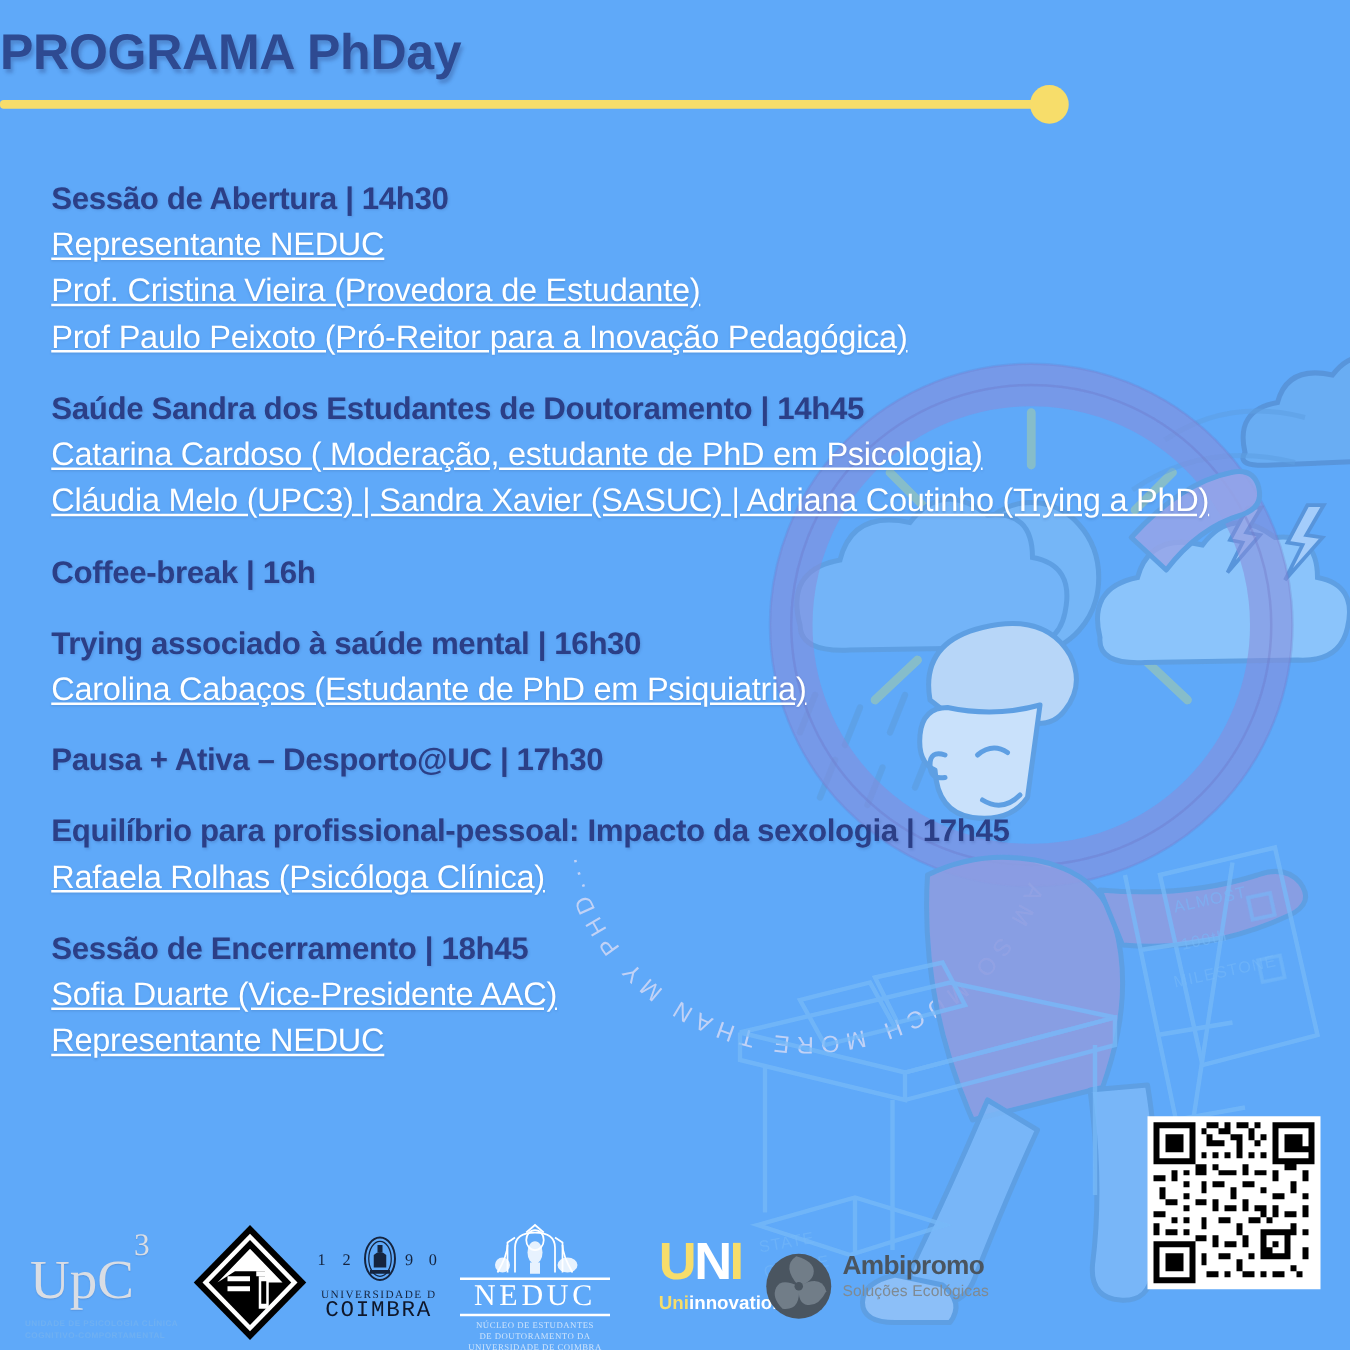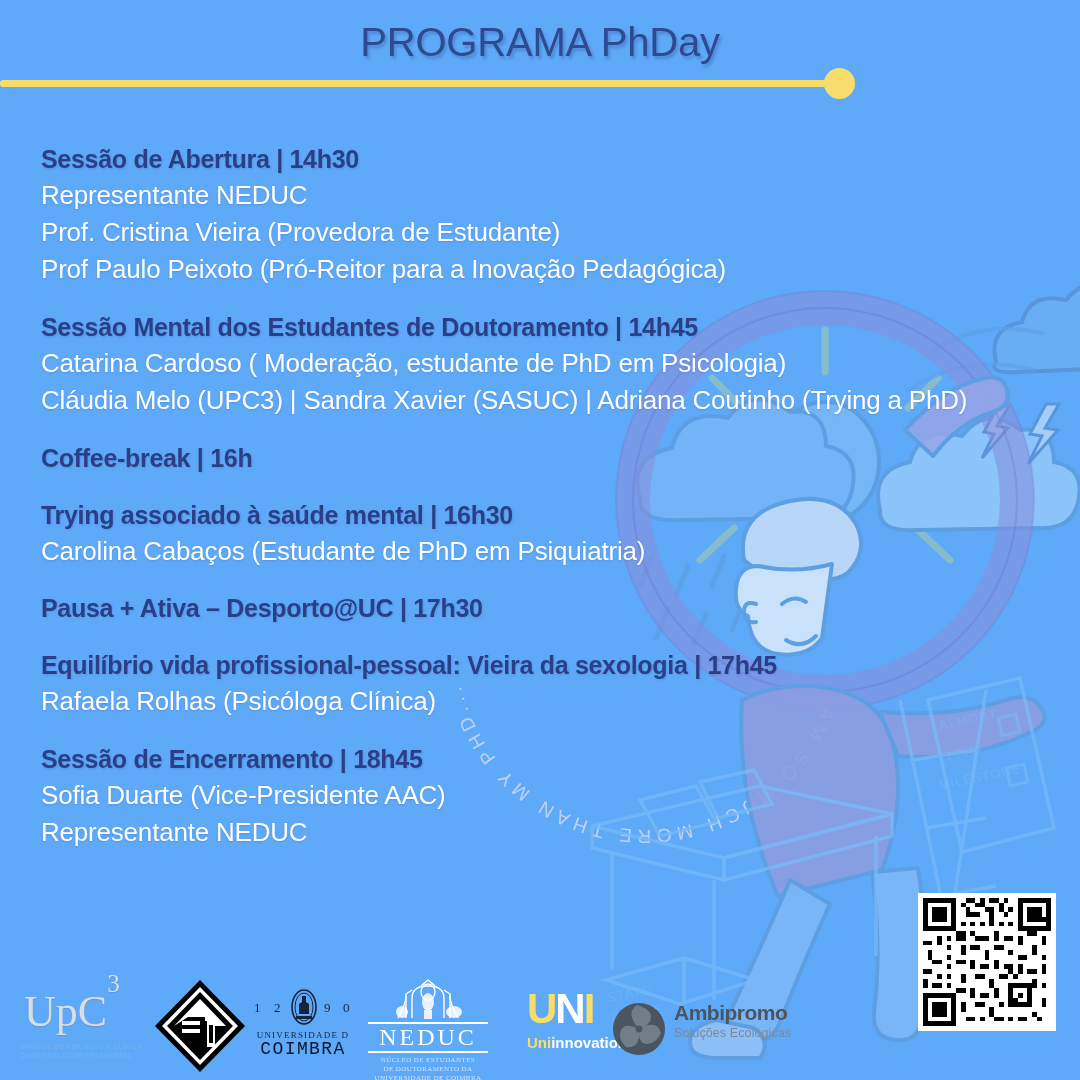--- a/index.html
+++ b/index.html
@@ -12,22 +12,22 @@
   }
   #poster{position:absolute;inset:0;width:1080px;height:1080px;overflow:hidden;}
 
   
   .bg-art{position:absolute;inset:0;pointer-events:none;}
   .bg-art svg{position:absolute;top:0;left:0;width:1080px;height:1080px;}
 
   
   .poster-title{
     position:absolute;top:20px;left:0;width:1080px;
-    text-align:center;
-    font-size:40px;font-weight:normal;letter-spacing:-0.2px;
+    text-align:left;
+    font-size:40px;font-weight:bold;letter-spacing:-0.2px;
     color:#2e4a91;
     text-shadow:2px 3px 3px rgba(40,60,120,.30);
   }
   .rule-wrap{position:absolute;top:74px;left:0;width:1080px;height:28px;}
   .rule-line{
     position:absolute;left:0;top:6px;width:840px;height:7px;
     background:#f7dd6a;border-radius:3px;
   }
   .rule-dot{
     position:absolute;left:824px;top:-6px;width:31px;height:31px;
@@ -42,37 +42,38 @@
     font-size:25px;font-weight:bold;color:#2b3f87;
     letter-spacing:-0.3px;line-height:1.40;
     text-shadow:1px 1px 2px rgba(40,60,120,.18);
     white-space:nowrap;
   }
   .sess-line{
     font-size:26px;font-weight:normal;color:#ffffff;
     letter-spacing:-0.2px;line-height:1.42;
     text-shadow:0 1px 2px rgba(40,70,130,.20);
     white-space:nowrap;
+    text-decoration:underline;
   }
 
   
   .qr-box{
     position:absolute;left:918px;top:893px;width:138px;height:138px;
     background:#ffffff;padding:0;box-sizing:border-box;
   }
   .qr-box svg{display:block;width:138px;height:138px;}
 
   
   .footer{
     position:absolute;left:0;bottom:0;width:1080px;height:108px;
   }
   .logo{position:absolute;bottom:0;}
 
   
-  .logo-upc{left:18px;bottom:13px;width:130px;height:86px;}
+  .logo-upc{left:18px;bottom:0;width:130px;height:86px;}
   .upc-main{
     font-family:"Liberation Serif", serif;
     font-size:44px;color:#d9dde4;line-height:1;
     letter-spacing:0px;position:absolute;left:6px;top:8px;
     text-shadow:0 1px 1px rgba(60,90,150,.25);
   }
   .upc-main sup{font-size:25px;top:-18px;position:relative;}
   .upc-sub{
     position:absolute;left:2px;top:62px;width:128px;
     font-size:6.5px;line-height:1.35;color:#6fb0f2;
@@ -286,40 +287,40 @@
   <div class="programme">
 
     <div class="block">
       <div class="sess-head">Sessão de Abertura | 14h30</div>
       <div class="sess-line">Representante NEDUC</div>
       <div class="sess-line">Prof. Cristina Vieira (Provedora de Estudante)</div>
       <div class="sess-line">Prof Paulo Peixoto (Pró-Reitor para a Inovação Pedagógica)</div>
     </div>
 
     <div class="block">
-      <div class="sess-head">Sessão Mental dos Estudantes de Doutoramento | 14h45</div>
+      <div class="sess-head">Saúde Sandra dos Estudantes de Doutoramento | 14h45</div>
       <div class="sess-line">Catarina Cardoso ( Moderação, estudante de PhD em Psicologia)</div>
       <div class="sess-line">Cláudia Melo (UPC3) | Sandra Xavier (SASUC)  | Adriana Coutinho (Trying a PhD)</div>
     </div>
 
     <div class="block">
       <div class="sess-head">Coffee-break | 16h</div>
     </div>
 
     <div class="block">
       <div class="sess-head">Trying associado à saúde mental | 16h30</div>
       <div class="sess-line">Carolina Cabaços (Estudante de PhD em Psiquiatria)</div>
     </div>
 
     <div class="block">
       <div class="sess-head">Pausa + Ativa – Desporto@UC | 17h30</div>
     </div>
 
     <div class="block">
-      <div class="sess-head">Equilíbrio vida profissional-pessoal: Vieira da sexologia | 17h45</div>
+      <div class="sess-head">Equilíbrio para profissional-pessoal: Impacto da sexologia | 17h45</div>
       <div class="sess-line">Rafaela Rolhas  (Psicóloga Clínica)</div>
     </div>
 
     <div class="block">
       <div class="sess-head">Sessão de Encerramento | 18h45</div>
       <div class="sess-line">Sofia Duarte (Vice-Presidente AAC)</div>
       <div class="sess-line">Representante NEDUC</div>
     </div>
 
   </div>

